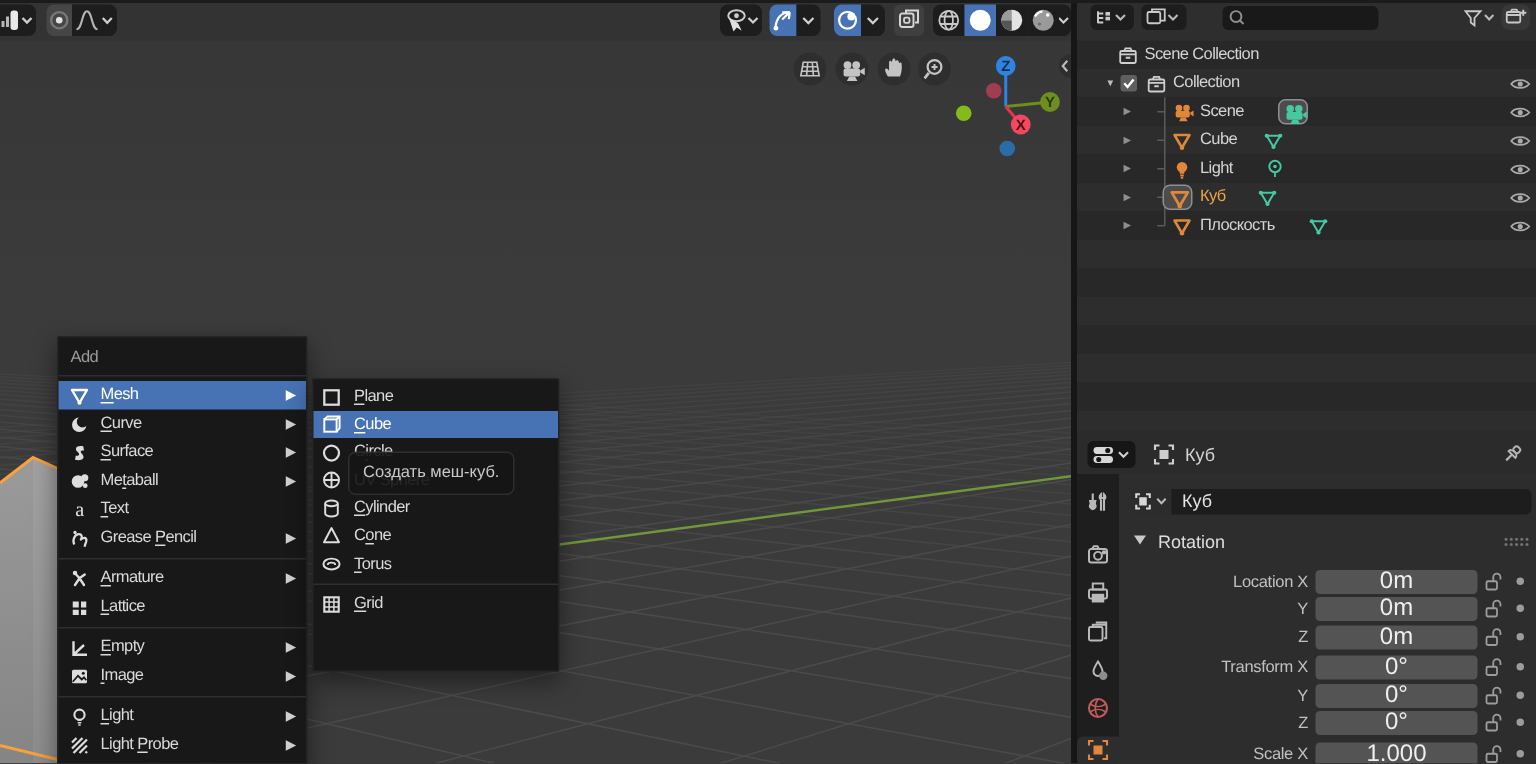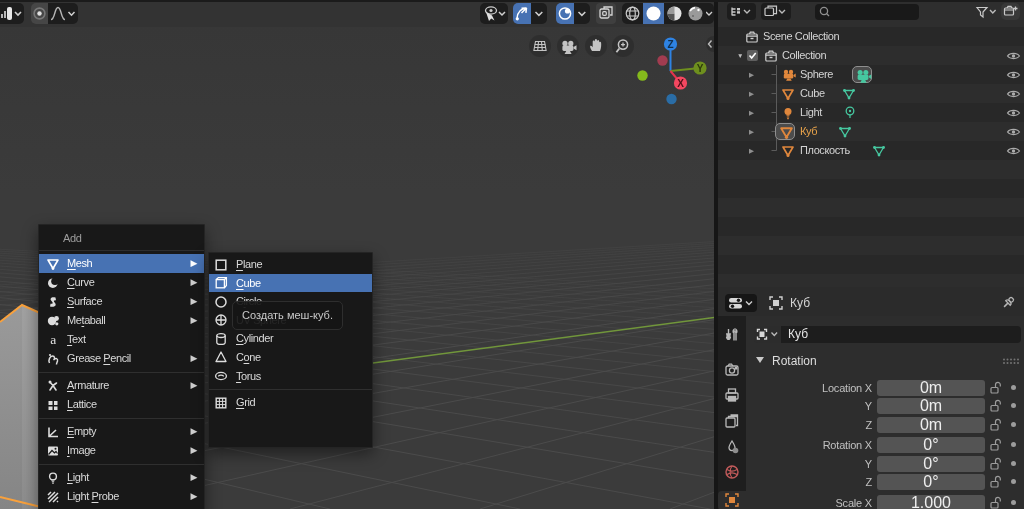--- a/index.html
+++ b/index.html
@@ -268,21 +268,21 @@
     <circle cx="41.5" cy="69" r="5.2" fill="#2a6da6"></circle>
   </svg>
   <div class="abs" style="left:706px;top:36px;width:8px;height:16px;background:#2e2e2e;border-radius:8px 0 0 8px">
     <svg width="8" height="16">
           <path d="M5.5 4.5 L2.5 8 L5.5 11.5" stroke="#bbb" stroke-width="1.4" fill="none"></path>
         </svg>
   </div>
  </div>
 
  <div class="menu" style="left:38px;top:224px;width:167px;height:290px">
-  <div style="height:26px;line-height:27px;color:#9d9d9d;padding-left:24px;border-bottom:1px solid #2e2e2e">Add</div>
+  <div style="height:26px;line-height:27px;color:#9d9d9d;padding-left:8px;border-bottom:1px solid #2e2e2e">Add</div>
   <div style="height:3px"></div>
   <div class="mi sel"><svg class="ic" viewBox="0 0 14 14">
           <path d="M2 3 h10 l-5 8.5 z" fill="none" stroke="#fff" stroke-width="1.6" stroke-linejoin="round"></path>
           <circle cx="7" cy="11.5" r="1.4" fill="#fff"></circle>
         </svg><u>M</u>esh<span class="arr" style="color:#fff">▶</span></div>
   <div class="mi"><svg class="ic" viewBox="0 0 14 14">
           <circle cx="6.8" cy="7.2" r="4.8" fill="#ddd"></circle>
           <circle cx="9" cy="5.2" r="3.8" fill="#181818"></circle>
         </svg><u>C</u>urve<span class="arr">▶</span></div>
   <div class="mi"><svg class="ic" viewBox="0 0 14 14">
@@ -455,21 +455,21 @@
           <span class="oexp" style="left:31px">▶</span>
           <span class="oic" style="left:63px"><svg width="15" height="14" viewBox="0 0 15 14">
               <g fill="#e0873c">
                 <circle cx="5" cy="4" r="2.2"></circle>
                 <circle cx="10" cy="4" r="2.2"></circle>
                 <rect x="2.8" y="5.8" width="9.4" height="4.6" rx="1.2"></rect>
                 <path d="M12.5 7 l2.2-1.4 v4 l-2.2-1.4 z"></path>
                 <path d="M9.5 10.4 l1.2 2.4 h-5.6 l1.2-2.4 z"></path>
               </g>
             </svg></span>
-          <span class="otx" style="left:82px">Sphere</span>
+          <span class="otx" style="left:82px">Scene</span>
     <span style="position:absolute;left:134px;top:0.5px;width:20px;height:17.5px;background:#4c4c4c;border:1px solid #8f8f8f;border-radius:5px"><svg width="18" height="16" style="margin:1px 0 0 1px" viewBox="0 0 15 14">
               <g fill="#46c8a0">
                 <circle cx="5" cy="4" r="2.2"></circle>
                 <circle cx="10" cy="4" r="2.2"></circle>
                 <rect x="2.8" y="5.8" width="9.4" height="4.6" rx="1.2"></rect>
                 <path d="M12.5 7 l2.2-1.4 v4 l-2.2-1.4 z"></path>
                 <path d="M9.5 10.4 l1.2 2.4 h-5.6 l1.2-2.4 z"></path>
               </g>
             </svg></span>
           <span class="oeye"><svg width="15" height="10">
@@ -680,21 +680,21 @@
    <span style="position:absolute;left:292.5px;top:113px;width:5px;height:5px;border-radius:50%;background:#9c9c9c"></span>
    <div class="plabel" style="left:40px;top:127px;width:114px">Z</div>
    <div class="field" style="left:159px;top:127px;width:108px">0m</div>
    <svg class="lock" style="left:271px;top:127px" width="14" height="16">
           <g fill="none" stroke="#9c9c9c" stroke-width="1.2">
             <rect x="2" y="7.5" width="7" height="5.5" rx="1"></rect>
             <path d="M6.5 7.2 V4.8 a2.4 2.4 0 0 1 4.8 0 V6.4"></path>
           </g>
         </svg>
    <span style="position:absolute;left:292.5px;top:132px;width:5px;height:5px;border-radius:50%;background:#9c9c9c"></span>
-   <div class="plabel" style="left:40px;top:147px;width:114px">Rotation X</div>
+   <div class="plabel" style="left:40px;top:147px;width:114px">Transform X</div>
    <div class="field" style="left:159px;top:147px;width:108px">0°</div>
    <svg class="lock" style="left:271px;top:147px" width="14" height="16">
           <g fill="none" stroke="#9c9c9c" stroke-width="1.2">
             <rect x="2" y="7.5" width="7" height="5.5" rx="1"></rect>
             <path d="M6.5 7.2 V4.8 a2.4 2.4 0 0 1 4.8 0 V6.4"></path>
           </g>
         </svg>
    <span style="position:absolute;left:292.5px;top:152px;width:5px;height:5px;border-radius:50%;background:#9c9c9c"></span>
    <div class="plabel" style="left:40px;top:165.5px;width:114px">Y</div>
    <div class="field" style="left:159px;top:165.5px;width:108px">0°</div>

